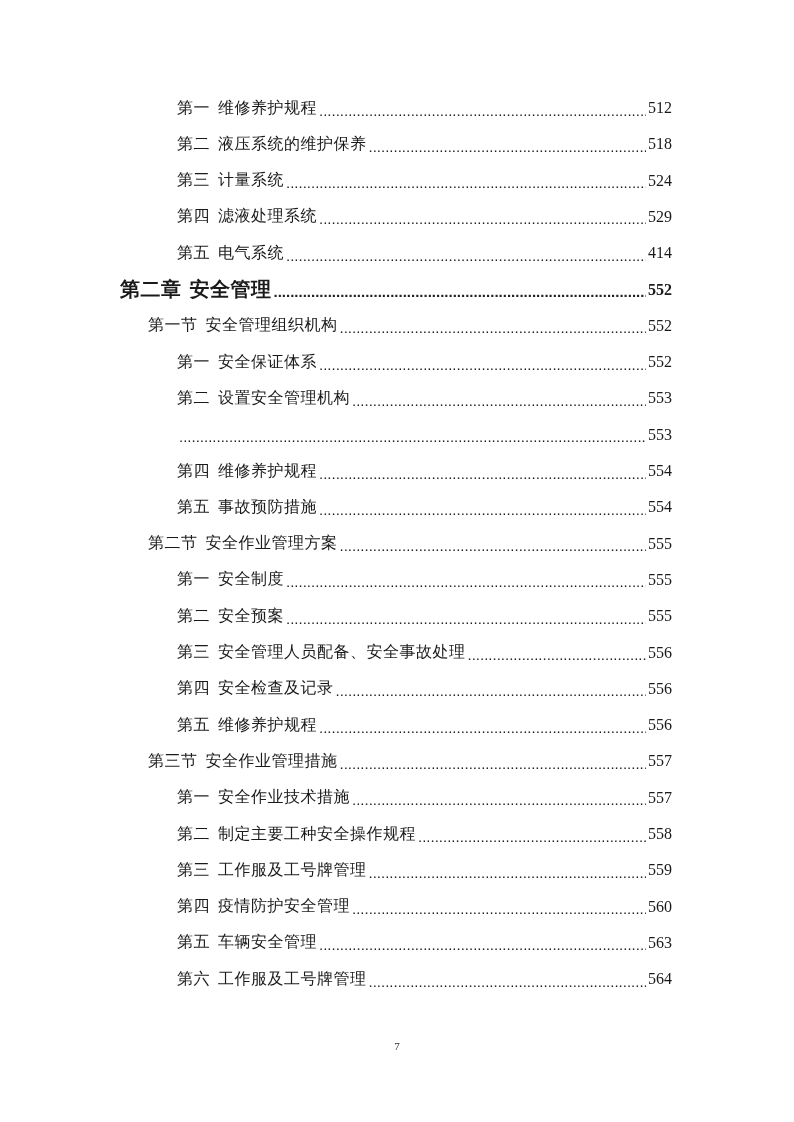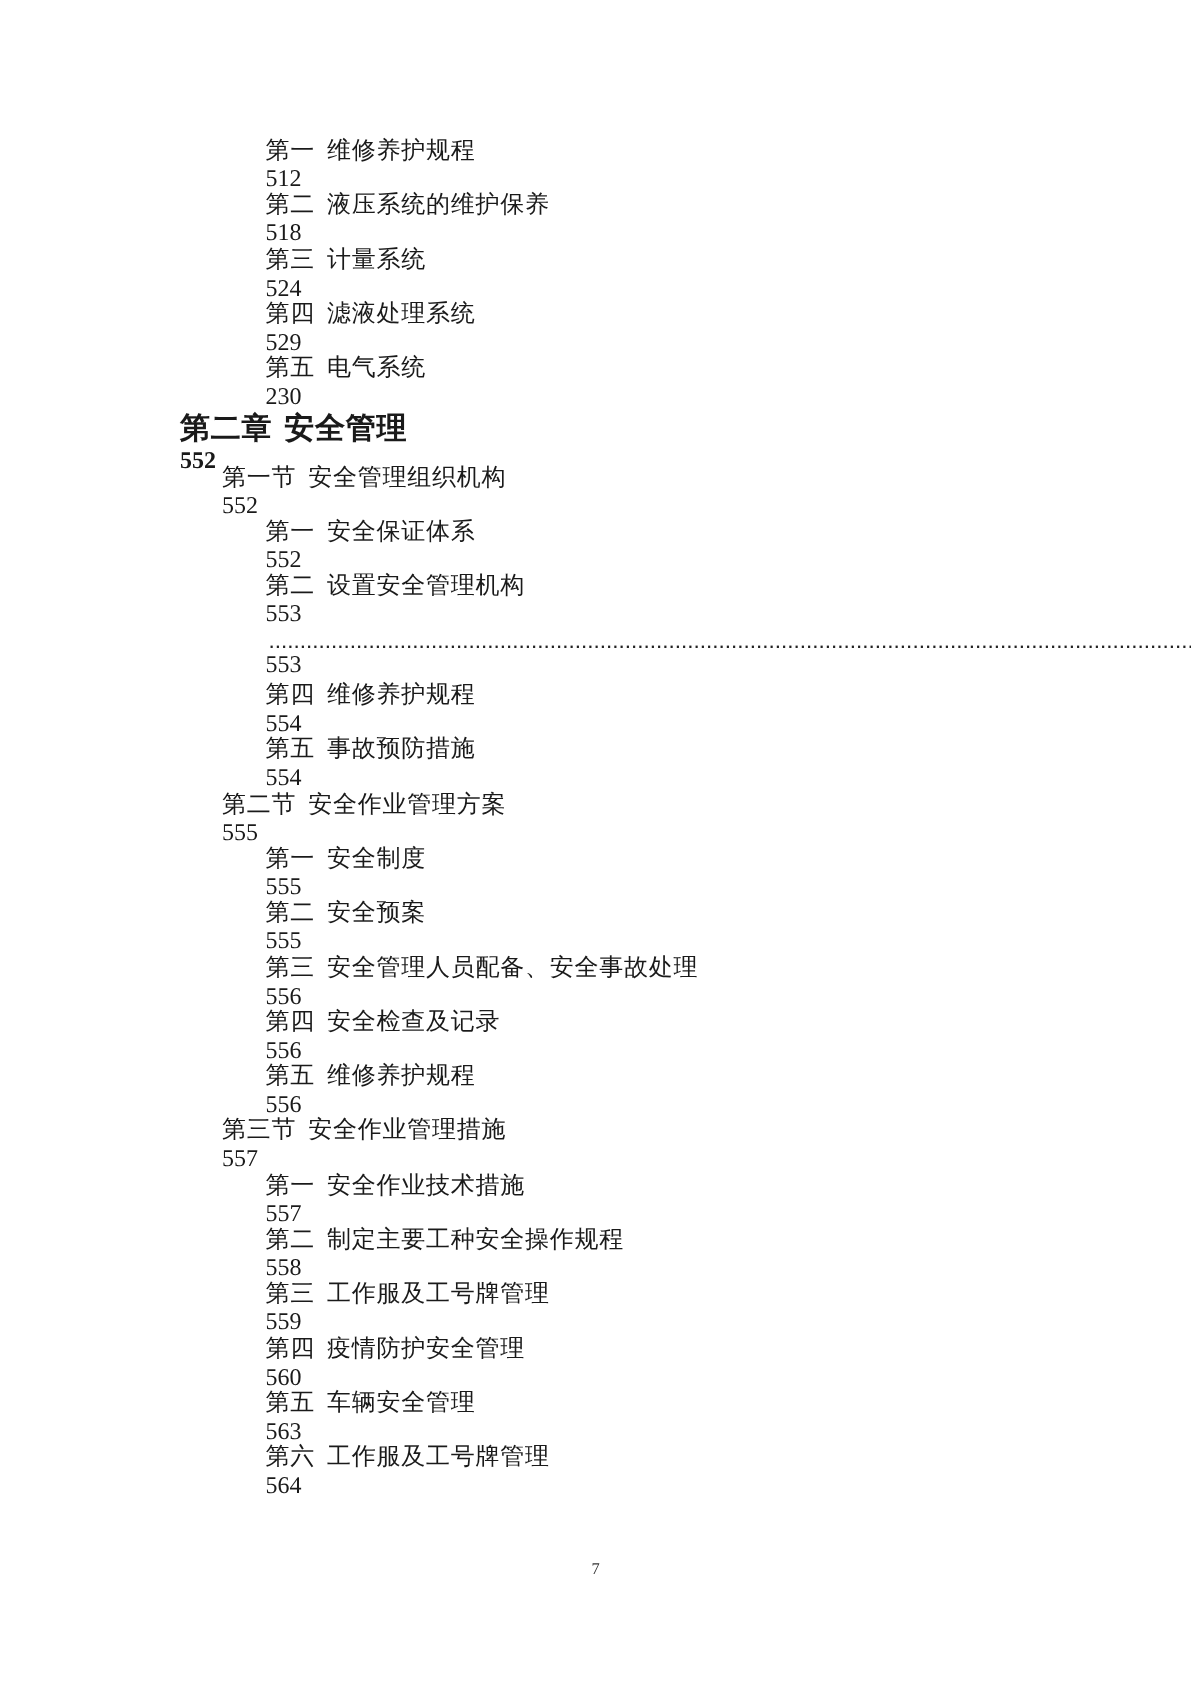--- a/index.html
+++ b/index.html
@@ -1,19 +1,19 @@
 <!DOCTYPE html>
 <html><head>
 <meta charset="utf-8">
 <style>
   html, body { margin: 0; padding: 0; background: #ffffff; }
   body { width: 794px; height: 1122px; position: relative; overflow: hidden;
          font-family: "DejaVu Serif", "Liberation Serif", serif; color: #1a1a1a; }
   .toc { position: absolute; left: 0; top: 90px; width: 794px; }
-  .row { position: absolute; height: 36px; display: flex; align-items: flex-start; right: 122px; flex-direction: column; }
+  .row { position: absolute; height: 36px; display: flex; align-items: center; right: 122px; }
   .row.item { left: 177px; }
   .row.section { left: 148px; }
   .row.chapter { left: 120px; }
   .lbl { white-space: nowrap; font-size: 16px; letter-spacing: 0.5px; }
   .lbl .num { margin-right: 8px; }
   .dots { flex: 1; overflow: hidden; white-space: nowrap; font-family: "Liberation Sans", sans-serif;
           font-size: 15px; margin: 0 2px; color: #222; position: relative; top: 2px; }
   .dots::before { content: "............................................................................................................................................................................................................................................"; }
   .pg { font-family: Liberation Serif, serif; font-size: 16px; white-space: nowrap; }
   .chapter .lbl, .chapter .pg, .chapter .dots { font-weight: bold; }
@@ -41,21 +41,21 @@
       <span class="pg">524</span>
     </div>
   <div class="row item" style="top:108.9px">
       <span class="lbl"><span class="num">第四</span><span>滤液处理系统</span></span>
       <span class="dots"></span>
       <span class="pg">529</span>
     </div>
   <div class="row item" style="top:145.2px">
       <span class="lbl"><span class="num">第五</span><span>电气系统</span></span>
       <span class="dots"></span>
-      <span class="pg">230</span>
+      <span class="pg">414</span>
     </div>
   <div class="row chapter" style="top:181.5px">
       <span class="lbl"><span class="num">第二章</span><span>安全管理</span></span>
       <span class="dots"></span>
       <span class="pg">552</span>
     </div>
   <div class="row section" style="top:217.8px">
       <span class="lbl"><span class="num">第一节</span><span>安全管理组织机构</span></span>
       <span class="dots"></span>
       <span class="pg">552</span>

